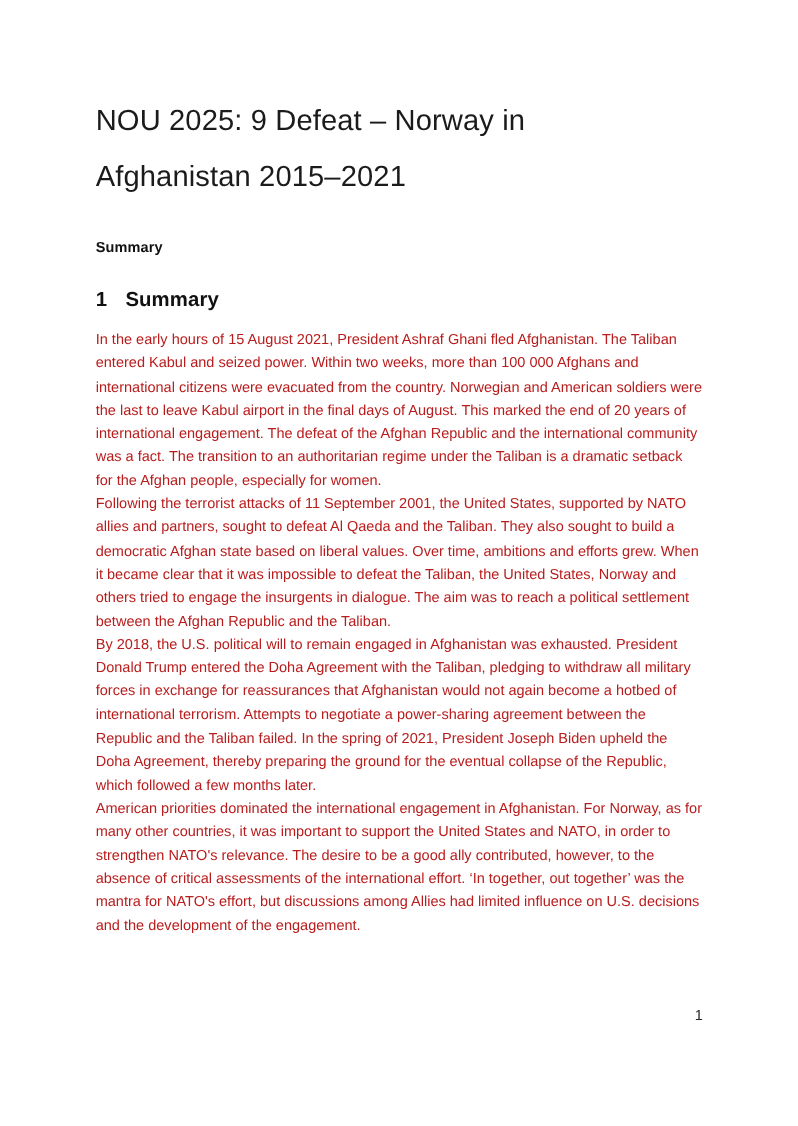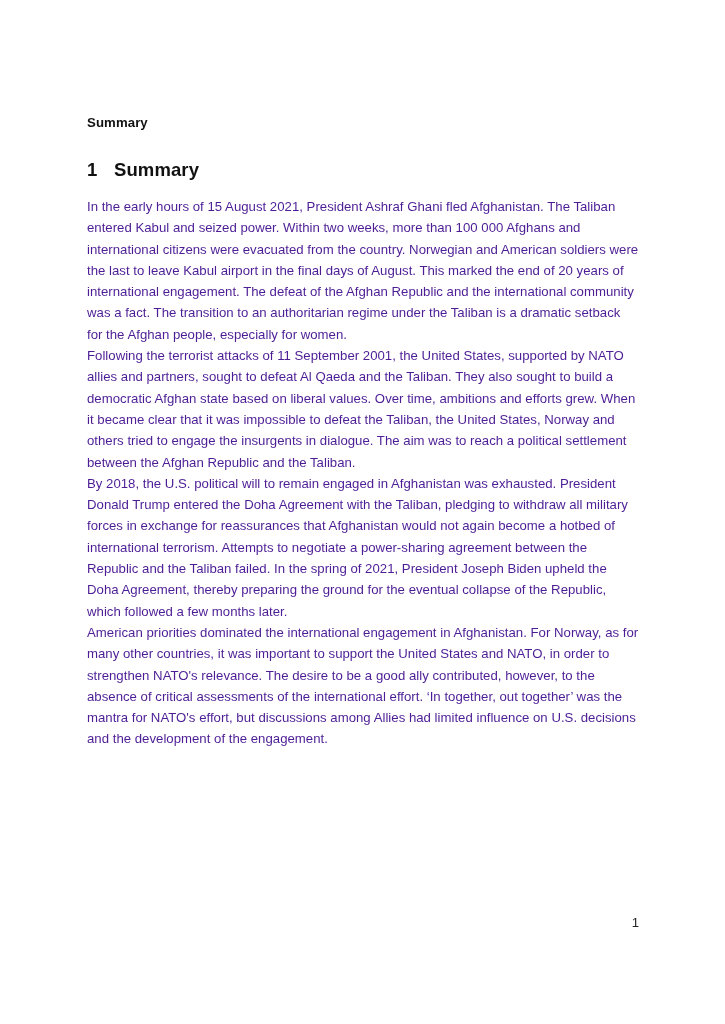--- a/index.html
+++ b/index.html
@@ -63,21 +63,21 @@
     flex: 0 0 27px;
   }
   .chapter-heading .ttl {
     flex: 1 1 auto;
   }
 
   
   .para {
     font-size: 13.2px;
     line-height: 21.3px;
-    color: #4c1d95;
+    color: #b91c1c;
     margin: 0;
     text-align: left;
     letter-spacing: 0.01px;
   }
   .para + .para {
     margin-top: 0;
   }
   .first-para {
     margin-top: 14px;
   }
@@ -94,20 +94,21 @@
     line-height: 18px;
   }
 </style>
 </head>
 <body>
 
 <div class="page">
 
   <div class="content">
 
+    <h1 class="doc-title">NOU 2025: 9 Defeat – Norway in Afghanistan 2015–2021</h1>
 
     <div class="section-label">Summary</div>
 
     <div class="chapter-heading">
       <span class="num">1</span>
       <span class="ttl">Summary</span>
     </div>
 
     <p class="para first-para">In the early hours of 15 August 2021, President Ashraf Ghani fled Afghanistan. The Taliban entered Kabul and seized power. Within two weeks, more than 100 000 Afghans and international citizens were evacuated from the country. Norwegian and American soldiers were the last to leave Kabul airport in the final days of August. This marked the end of 20 years of international engagement. The defeat of the Afghan Republic and the international community was a fact. The transition to an authoritarian regime under the Taliban is a dramatic setback for the Afghan people, especially for women.</p>
 

